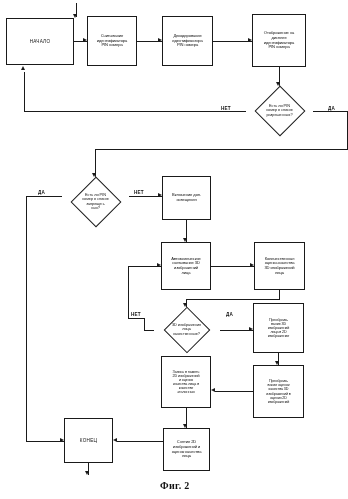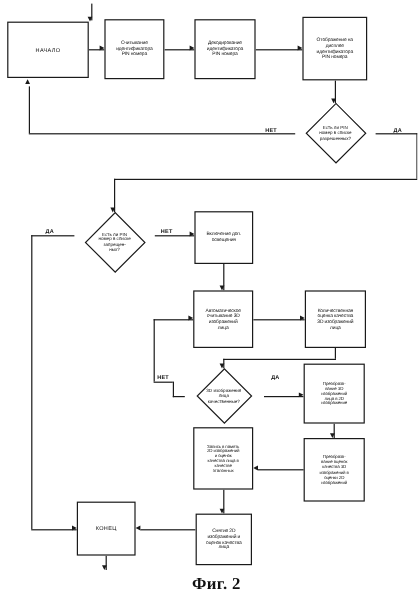--- a/index.html
+++ b/index.html
@@ -115,21 +115,21 @@
     font-weight: bold;
     color: #111111;
     letter-spacing: 0.2px;
     z-index: 4;
     white-space: nowrap;
   }
   
   .caption {
     position: absolute;
     font-family: "Liberation Serif", serif;
-    font-size: 14px;
+    font-size: 10px;
     font-weight: bold;
     color: #111111;
     letter-spacing: 0.3px;
   }
 </style>
 </head>
 <body>
 
 <div id="page">
 

